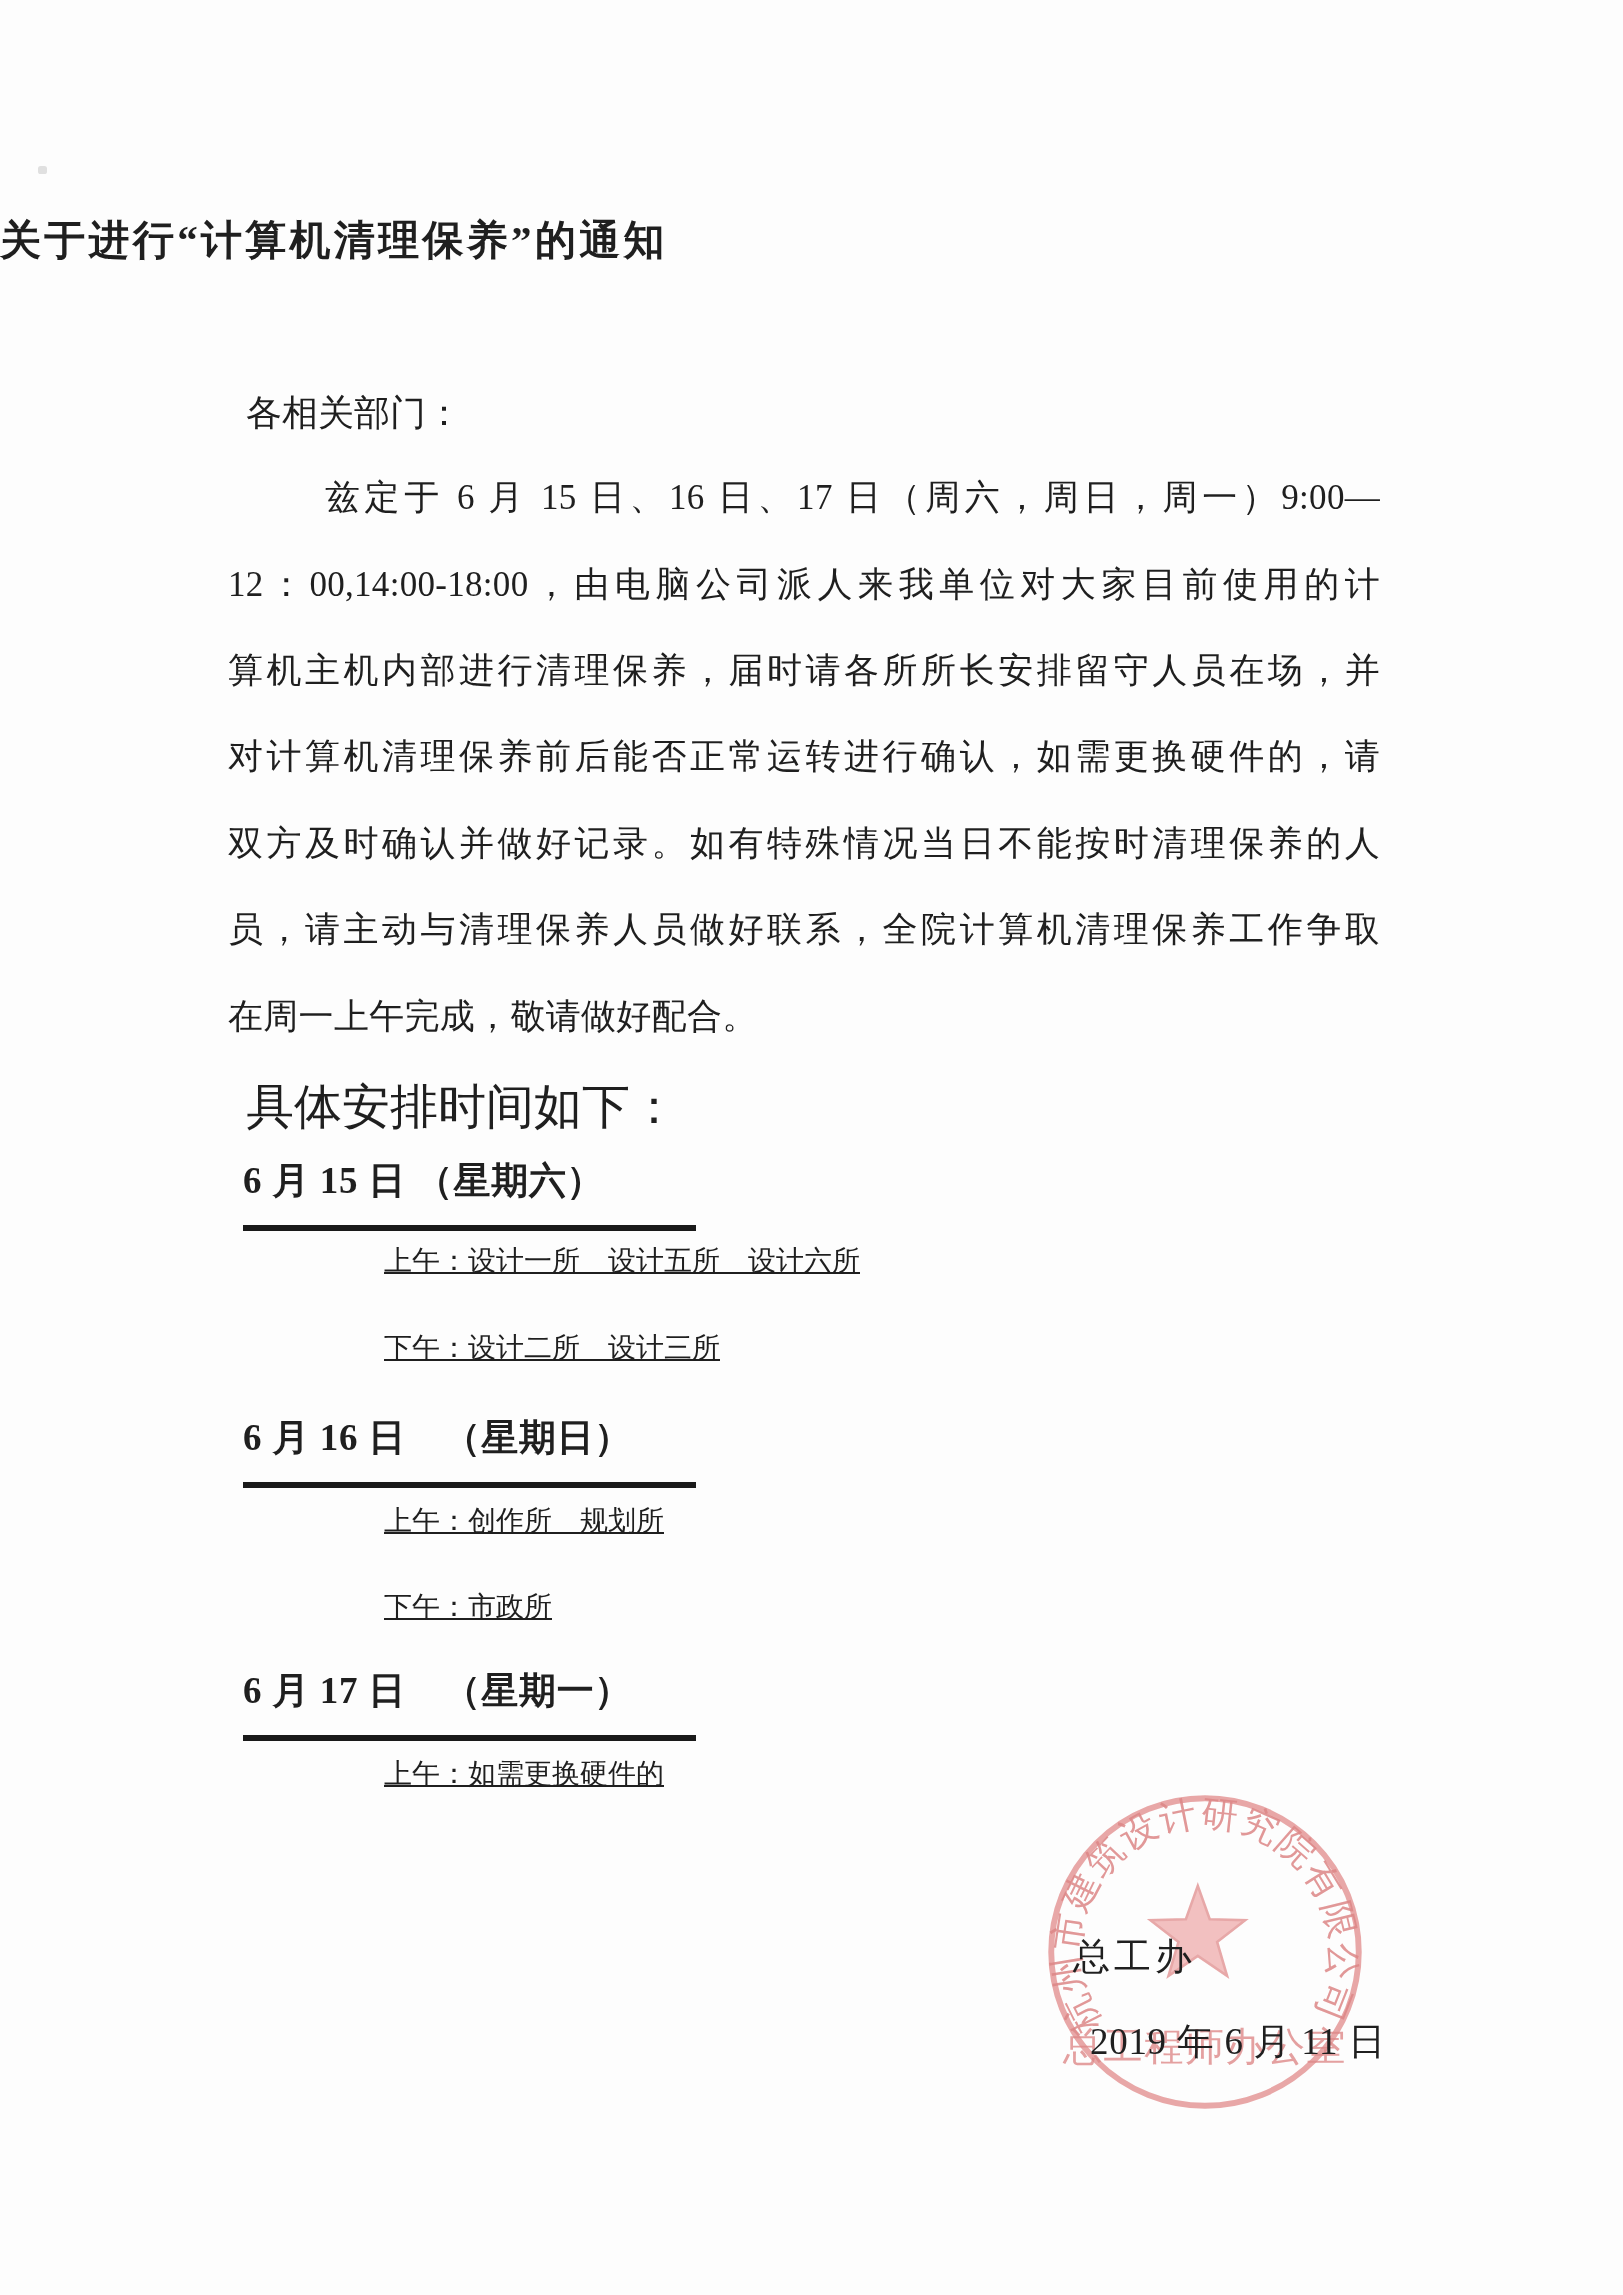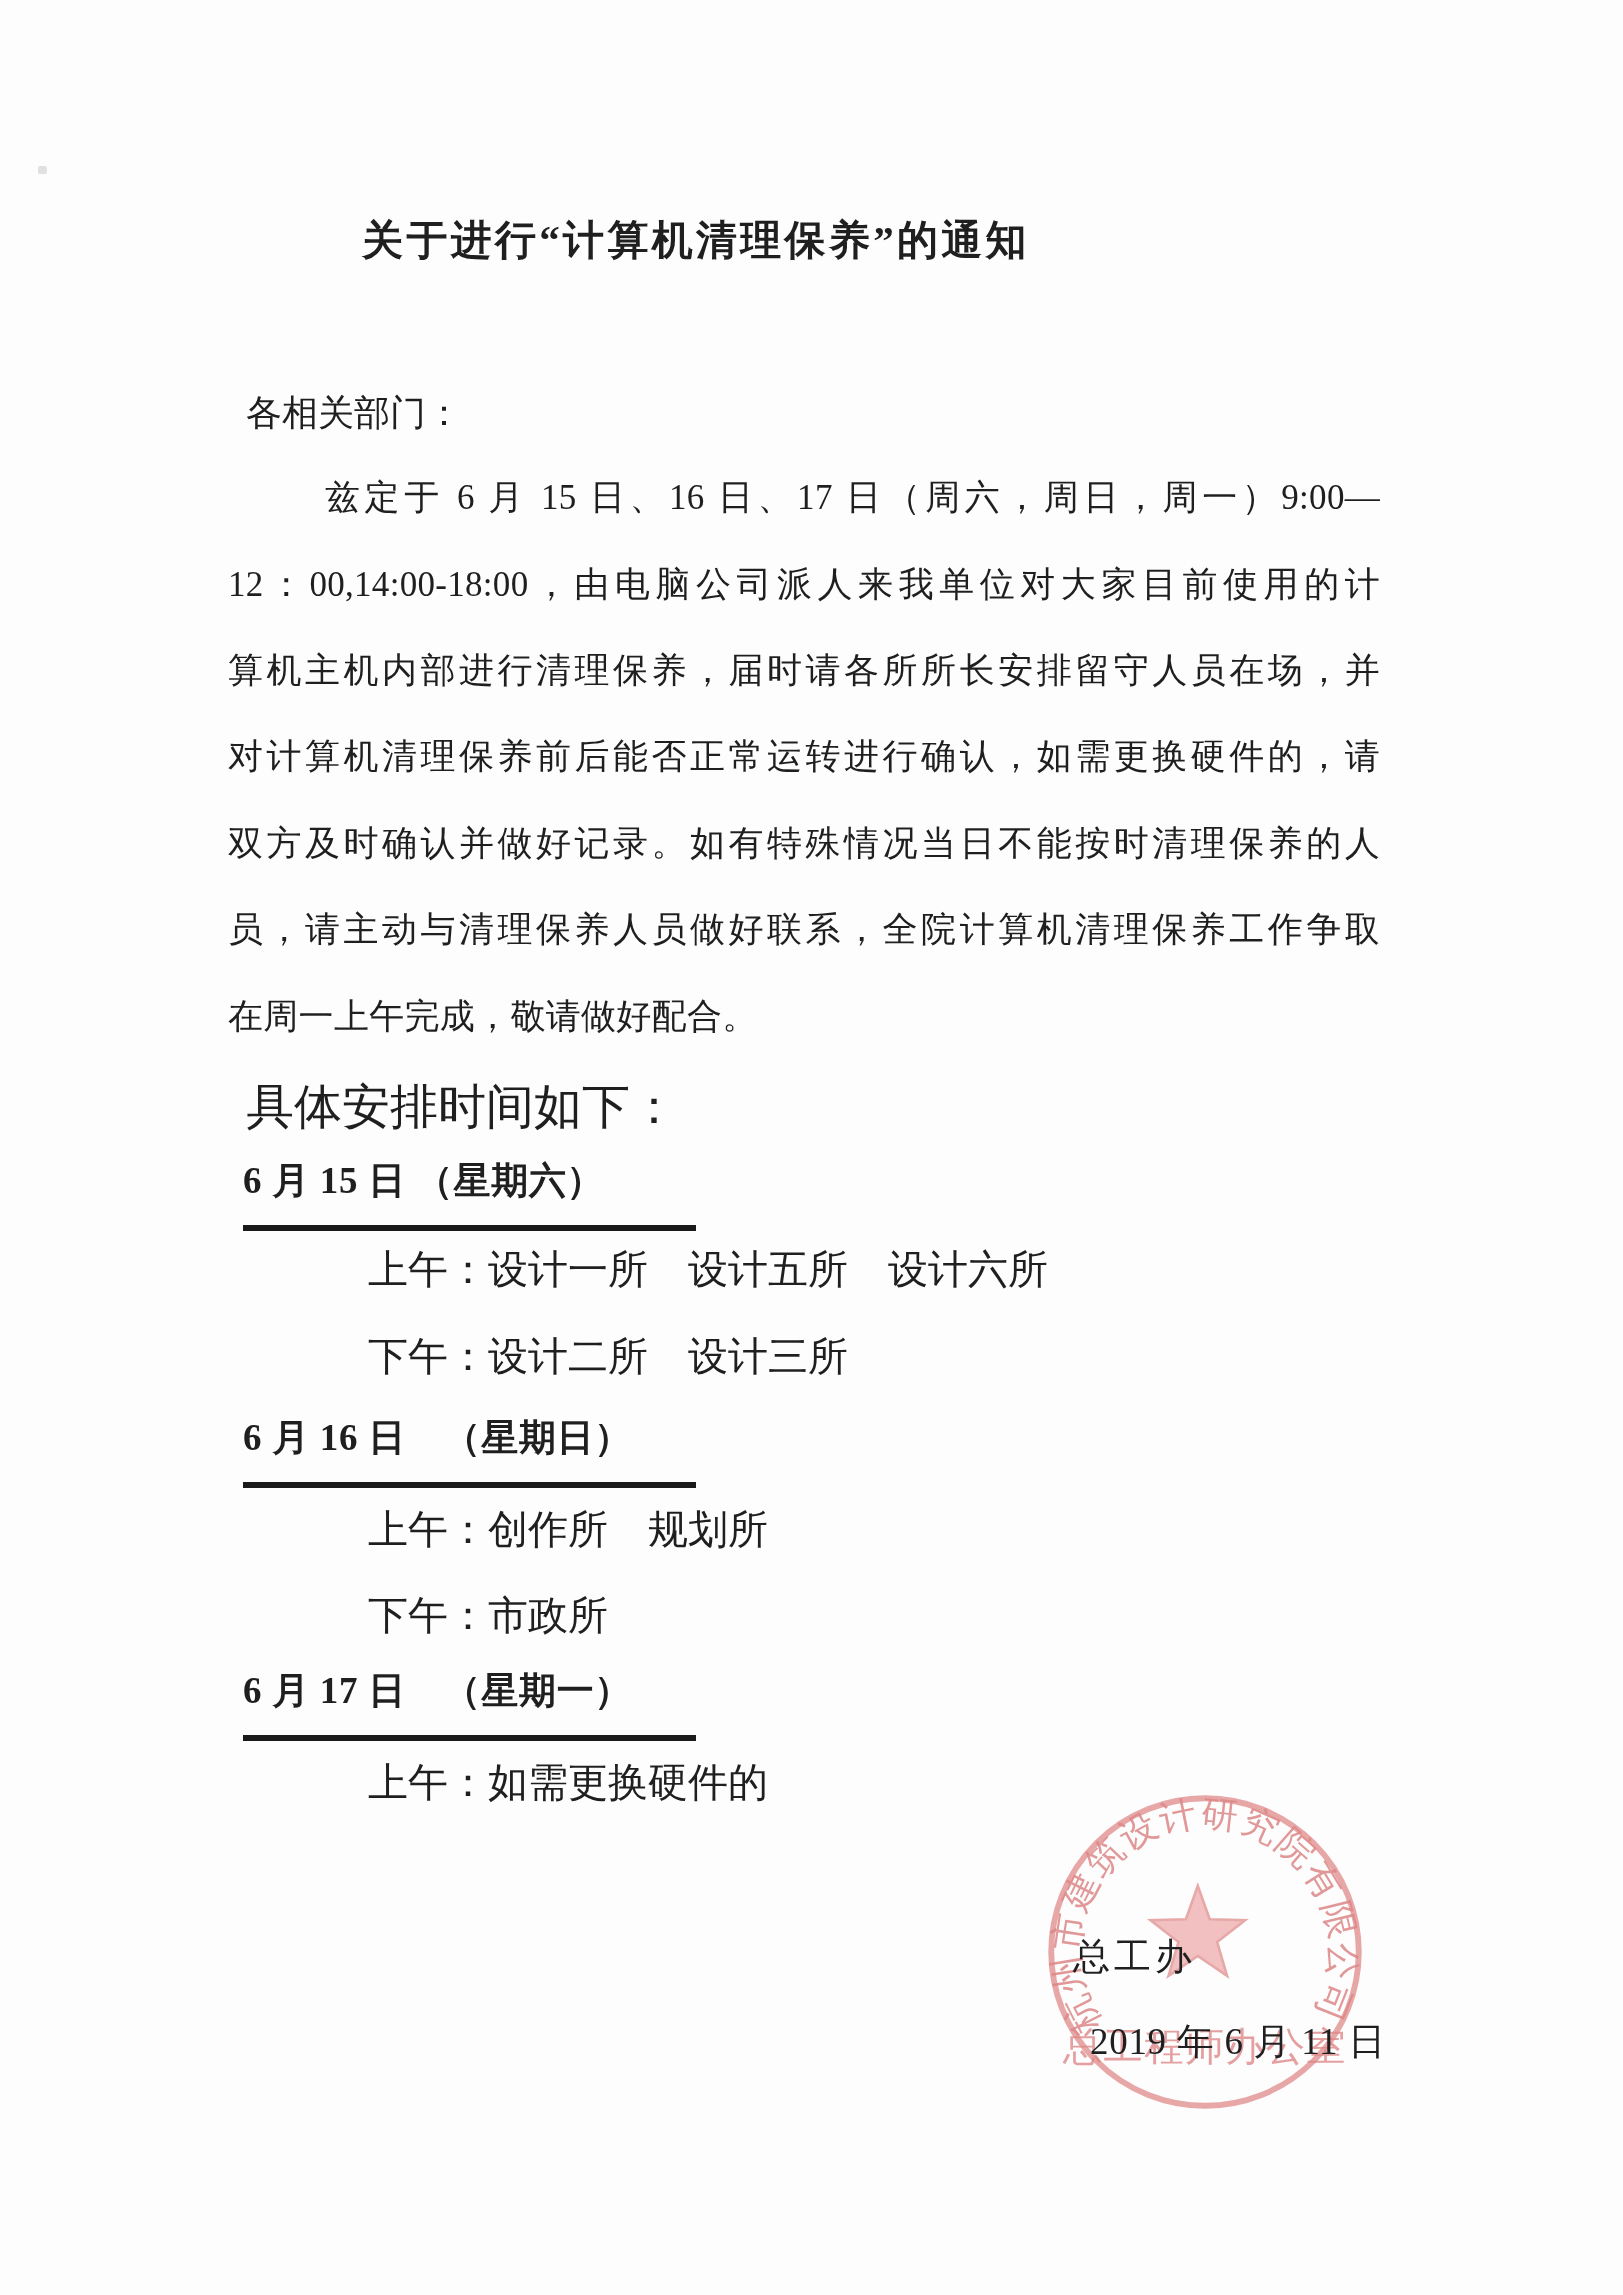--- a/index.html
+++ b/index.html
@@ -12,21 +12,20 @@
     position: relative;
     width: 1623px; height: 2295px;
     background: #fdfdfd;
     color: #1f1f1f;
     overflow: hidden;
   }
   .abs { position: absolute; }
 
   .title {
     top: 213px; left: 0; width: 1392px;
-    text-align: center;
     font-size: 41px; font-weight: bold;
     letter-spacing: 3.3px;
     white-space: nowrap;
   }
 
   .salutation {
     top: 389px; left: 246px;
     font-size: 36px; white-space: nowrap;
   }
 
@@ -50,22 +49,22 @@
   .sec-heading {
     left: 243px; width: 453px;
     font-size: 37px; font-weight: bold;
     letter-spacing: 0.7px;
     padding-bottom: 19px;
     border-bottom: 6.5px solid #1a1a1a;
     white-space: nowrap;
   }
 
   .row {
-    left: 368px;
-    font-size: 40px; white-space: nowrap;
+    left: 384px;
+    font-size: 28px; white-space: nowrap; text-decoration: underline;
   }
 
   .signature {
     top: 1932px; left: 1073px; width: 216px;
     text-align: left;
     font-size: 37px; letter-spacing: 3.9px;
     white-space: nowrap;
     z-index: 3;
   }
   .dateline {

